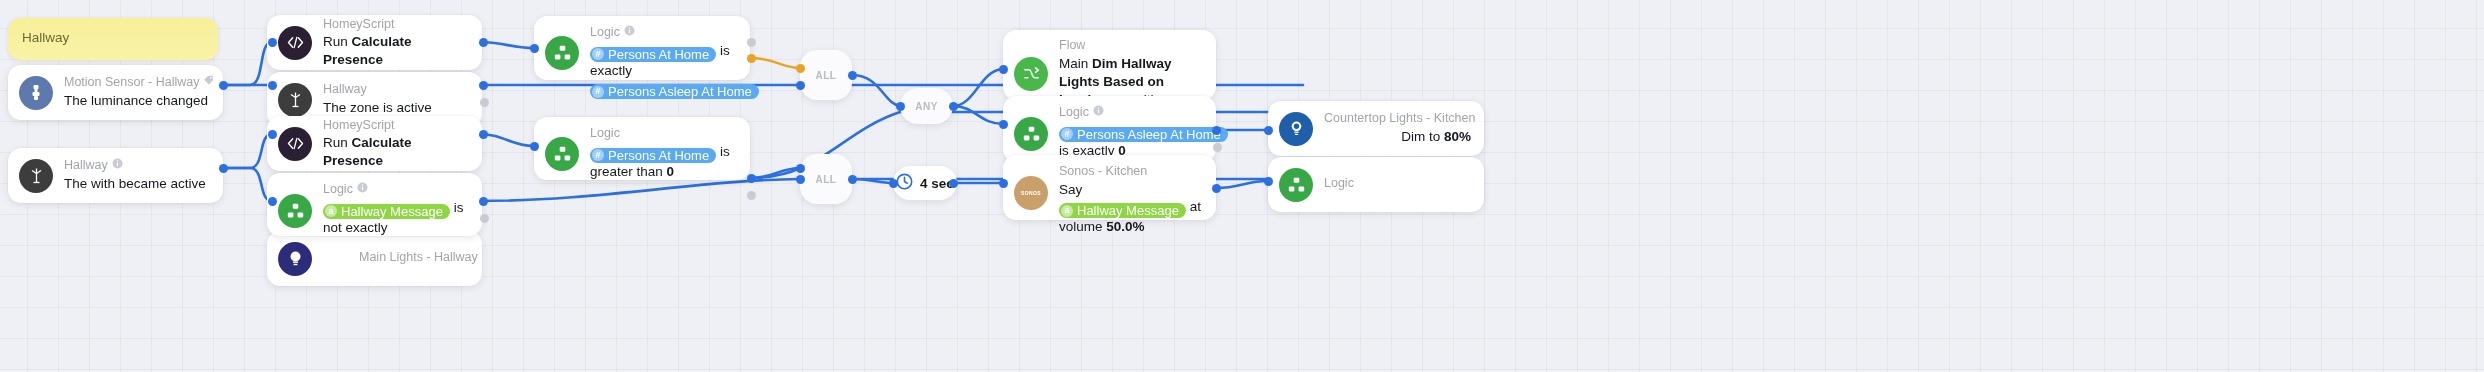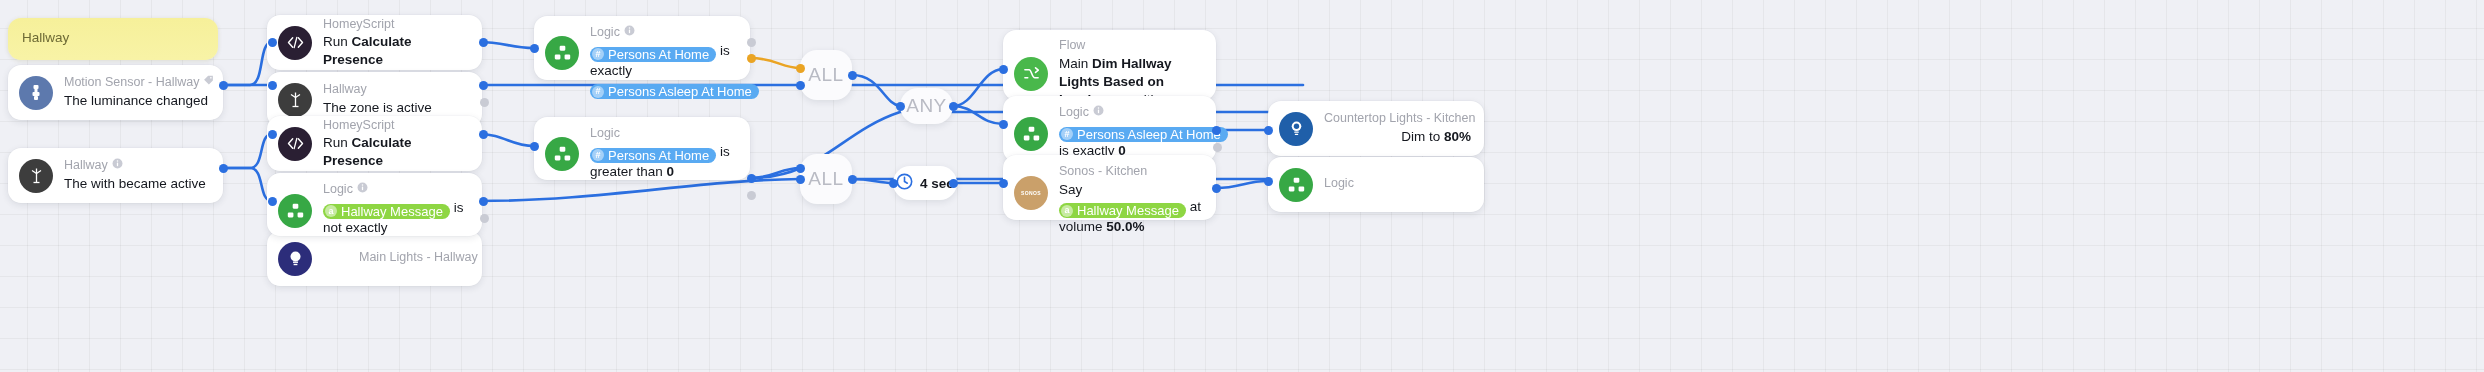--- a/index.html
+++ b/index.html
@@ -90,21 +90,21 @@
   .tok-str { background: #8ed643; color: #ffffff; }
   .tok-str .dot { background: rgba(255,255,255,0.5); color: #ffffff; }
 
   
   .gate {
     position: absolute;
     background: #fbfbfd;
     border-radius: 17px;
     box-shadow: 0 2px 7px rgba(30,35,60,0.10);
     display: flex; align-items: center; justify-content: center;
-    color: #b9bbc4; font-size: 19px; font-weight: 400; letter-spacing: .5px;
+    color: #b9bbc4; font-size: 10px; font-weight: 700; letter-spacing: .5px;
     z-index: 5;
     text-align: right;
   }
   .gate.pill { border-radius: 22px; }
   .delay {
     position: absolute;
     background: #ffffff;
     border-radius: 17px;
     box-shadow: 0 2px 7px rgba(30,35,60,0.10);
     display: flex; align-items: center; justify-content: center; gap: 7px;

